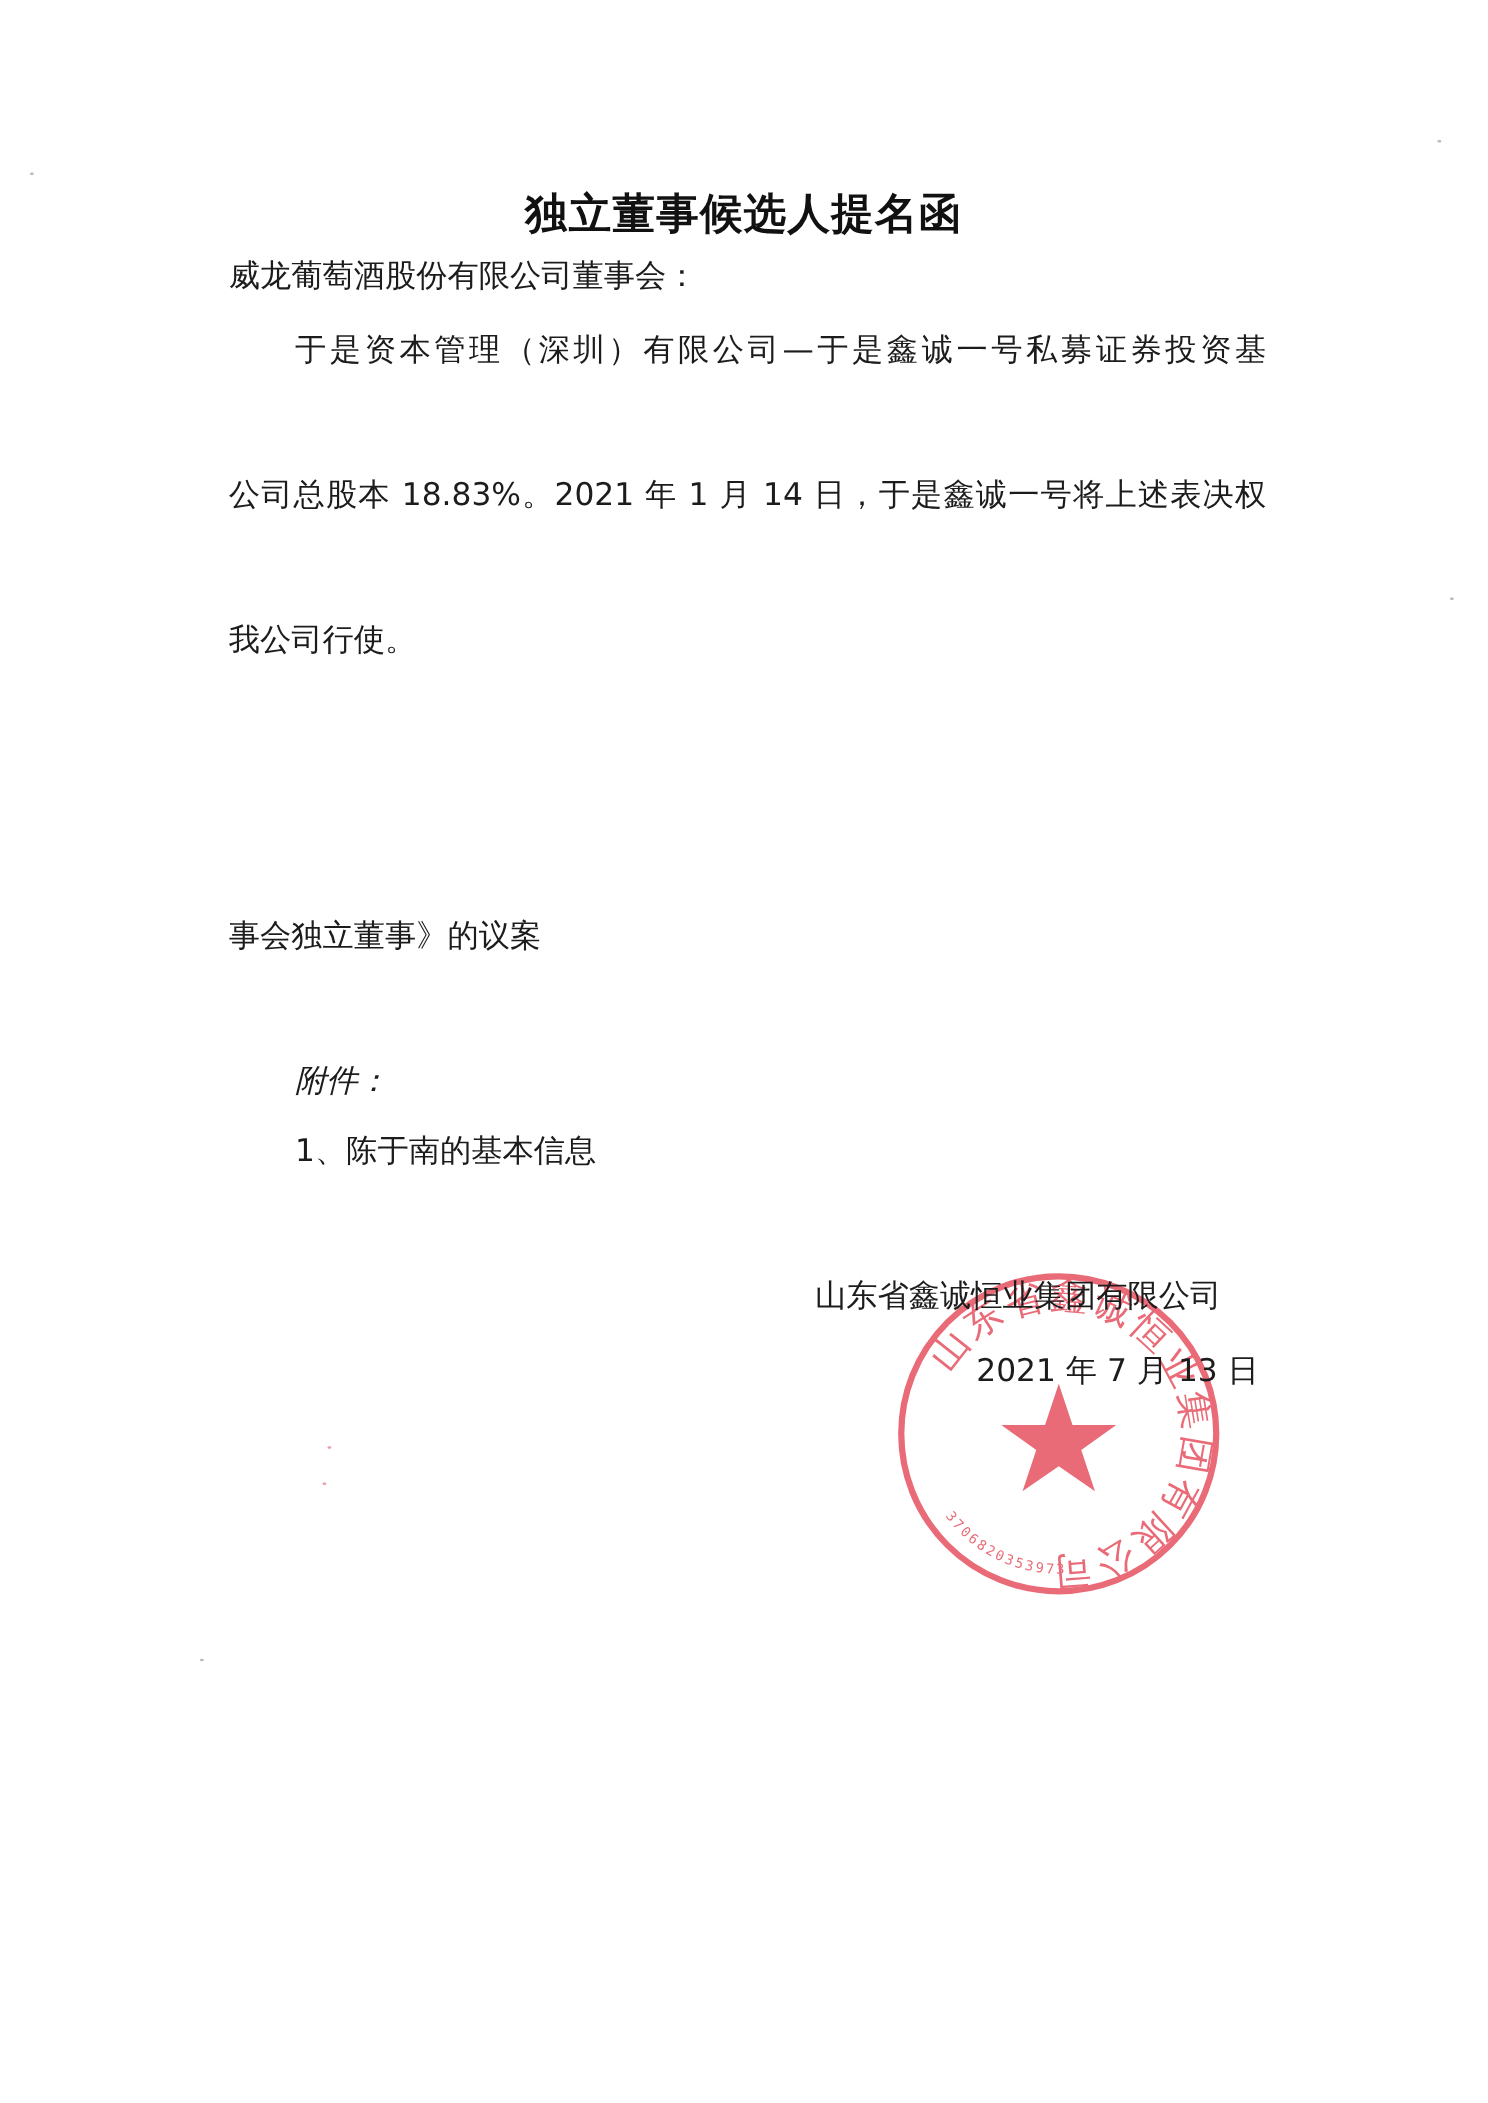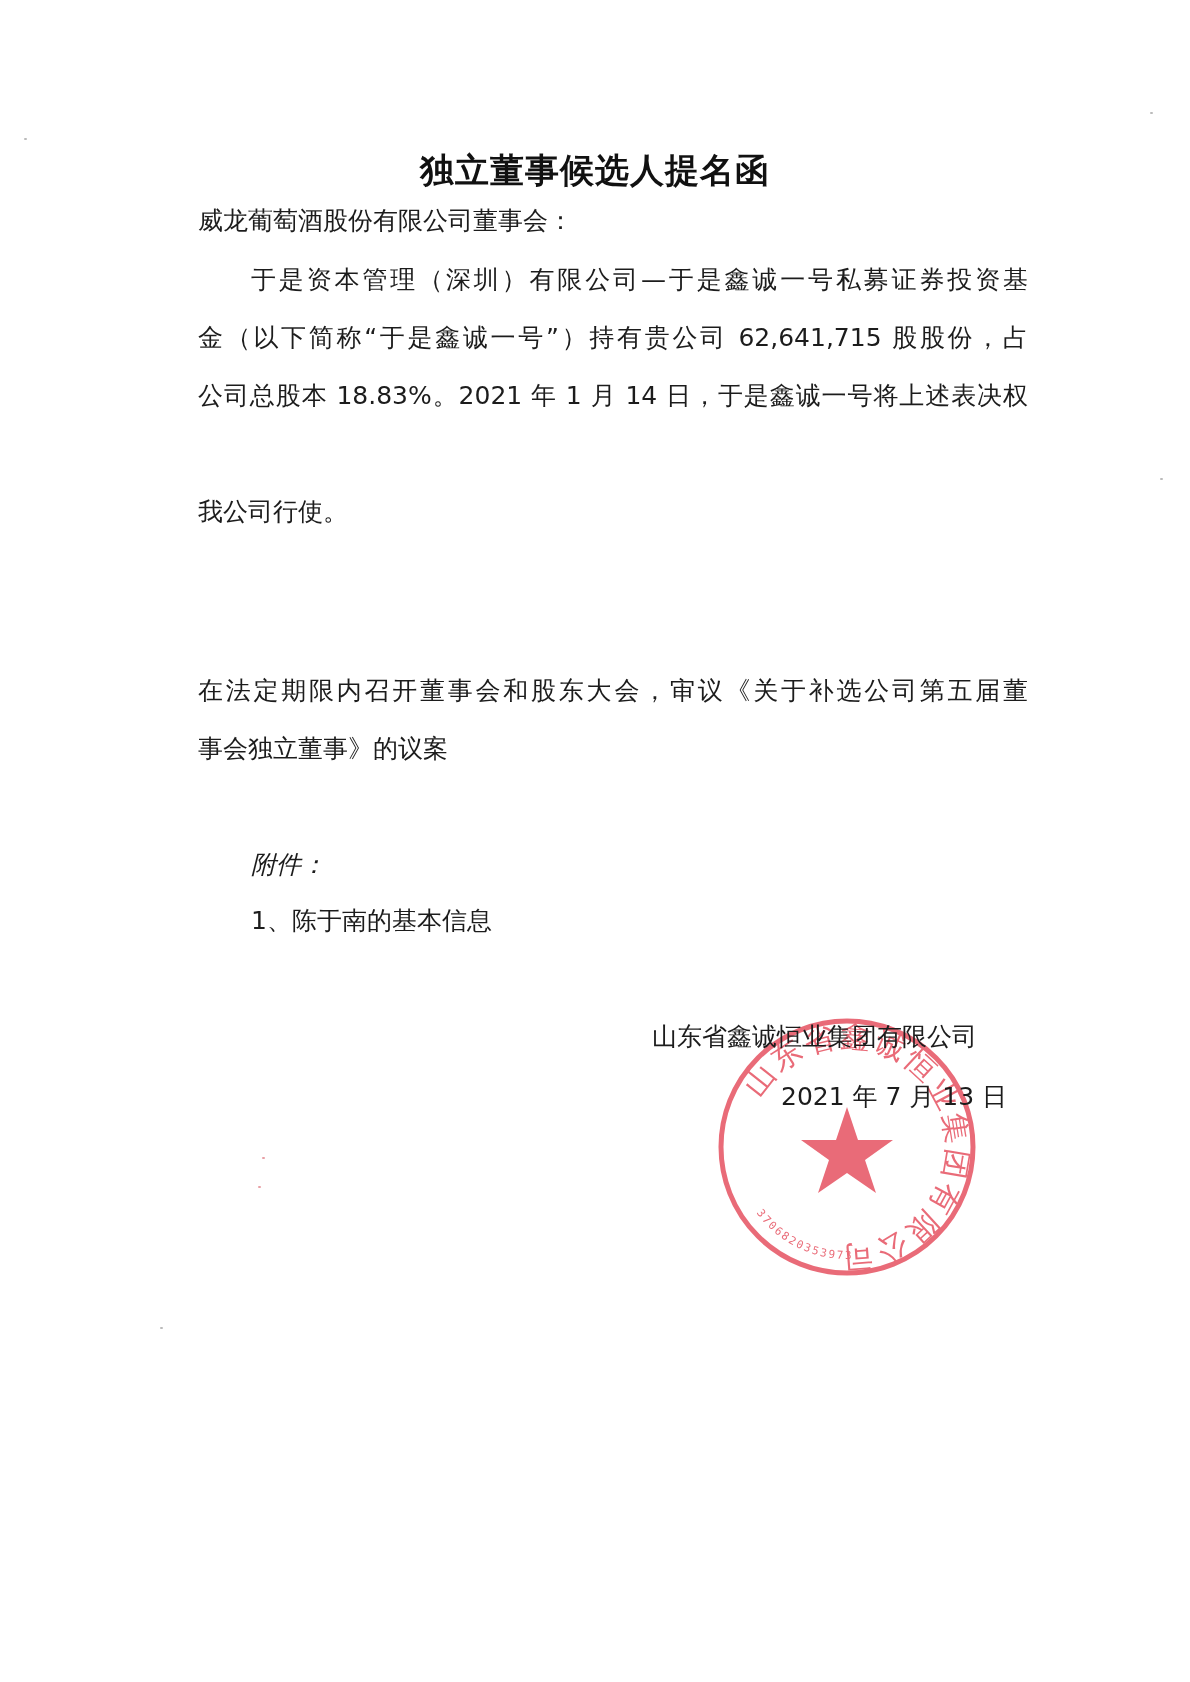--- a/index.html
+++ b/index.html
@@ -30,21 +30,20 @@
       letter-spacing: 1px;
       color: #111;
     }
     .line {
       position: absolute;
       left: 183px;
       font-size: 25px;
       line-height: 30px;
       white-space: nowrap;
       color: #1c1c1c;
-      margin-left: 15px;
     }
     .line.justify {
       width: 830px;
       text-align: justify;
       text-align-last: justify;
     }
     .indent { left: 236px; }
     .indent.justify { width: 777px; }
     .sig {
       position: absolute;
@@ -74,25 +73,23 @@
 </head>
 <body>
 
 <div class="page">
 
   <div class="title">独立董事候选人提名函</div>
 
   <div class="line" style="top:206px;">威龙葡萄酒股份有限公司董事会：</div>
 
   <div class="line indent justify" style="top:265px;">于是资本管理（深圳）有限公司—于是鑫诚一号私募证券投资基</div>
-  <div class="line justify" style="top:323px;">金（以下简称“于是鑫诚一号”）持有贵公司 62,641,715 股股份，占</div>
   <div class="line justify" style="top:381px;">公司总股本 18.83%。2021 年 1 月 14 日，于是鑫诚一号将上述表决权</div>
   <div class="line" style="top:497px;">我公司行使。</div>
 
-  <div class="line justify" style="top:676px;">在法定期限内召开董事会和股东大会，审议《关于补选公司第五届董</div>
   <div class="line" style="top:734px;">事会独立董事》的议案</div>
 
   <div class="line indent" style="top:850px;font-style:italic;">附件：</div>
   <div class="line indent" style="top:906px;">1、陈于南的基本信息</div>
 
   <svg class="stamp" viewBox="0 0 270 270">
     <defs>
       <path id="sealArc" d="M 135 135 m -100 0 a 100 100 0 1 1 200 0 a 100 100 0 1 1 -200 0"></path>
       <path id="codeArc" d="M 135 135 m -112 0 a 112 112 0 1 0 224 0"></path>
     </defs>

